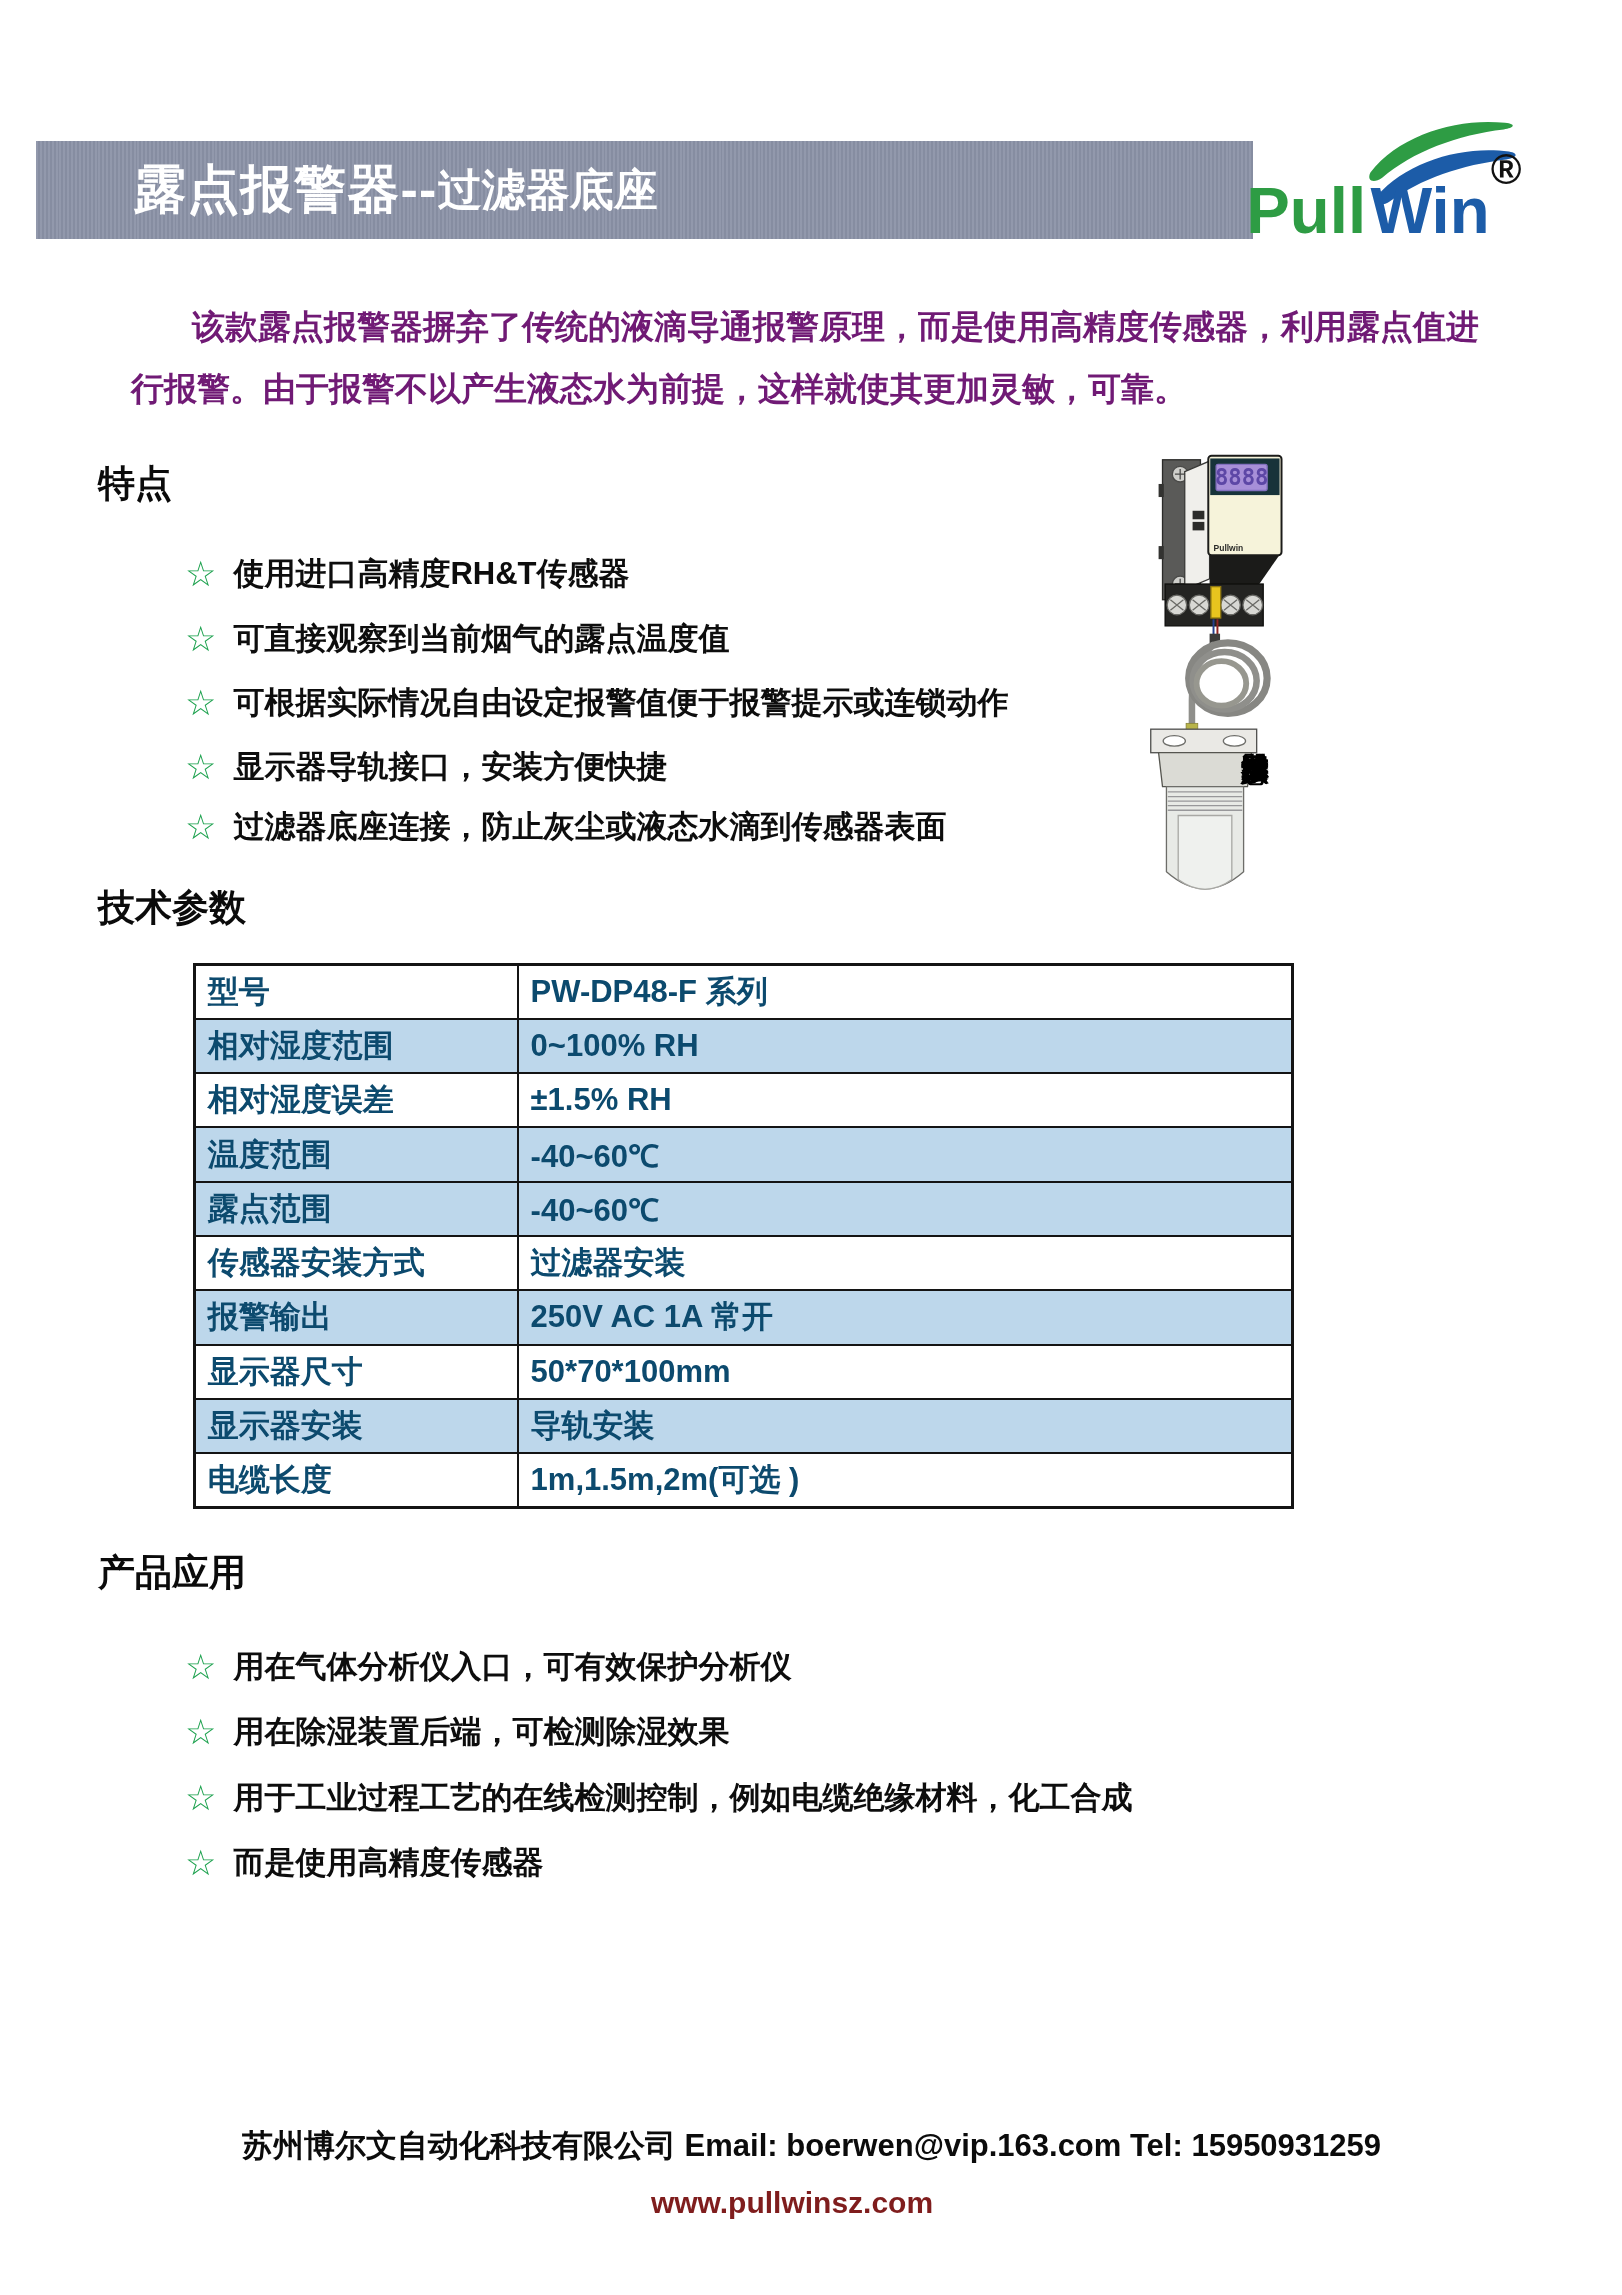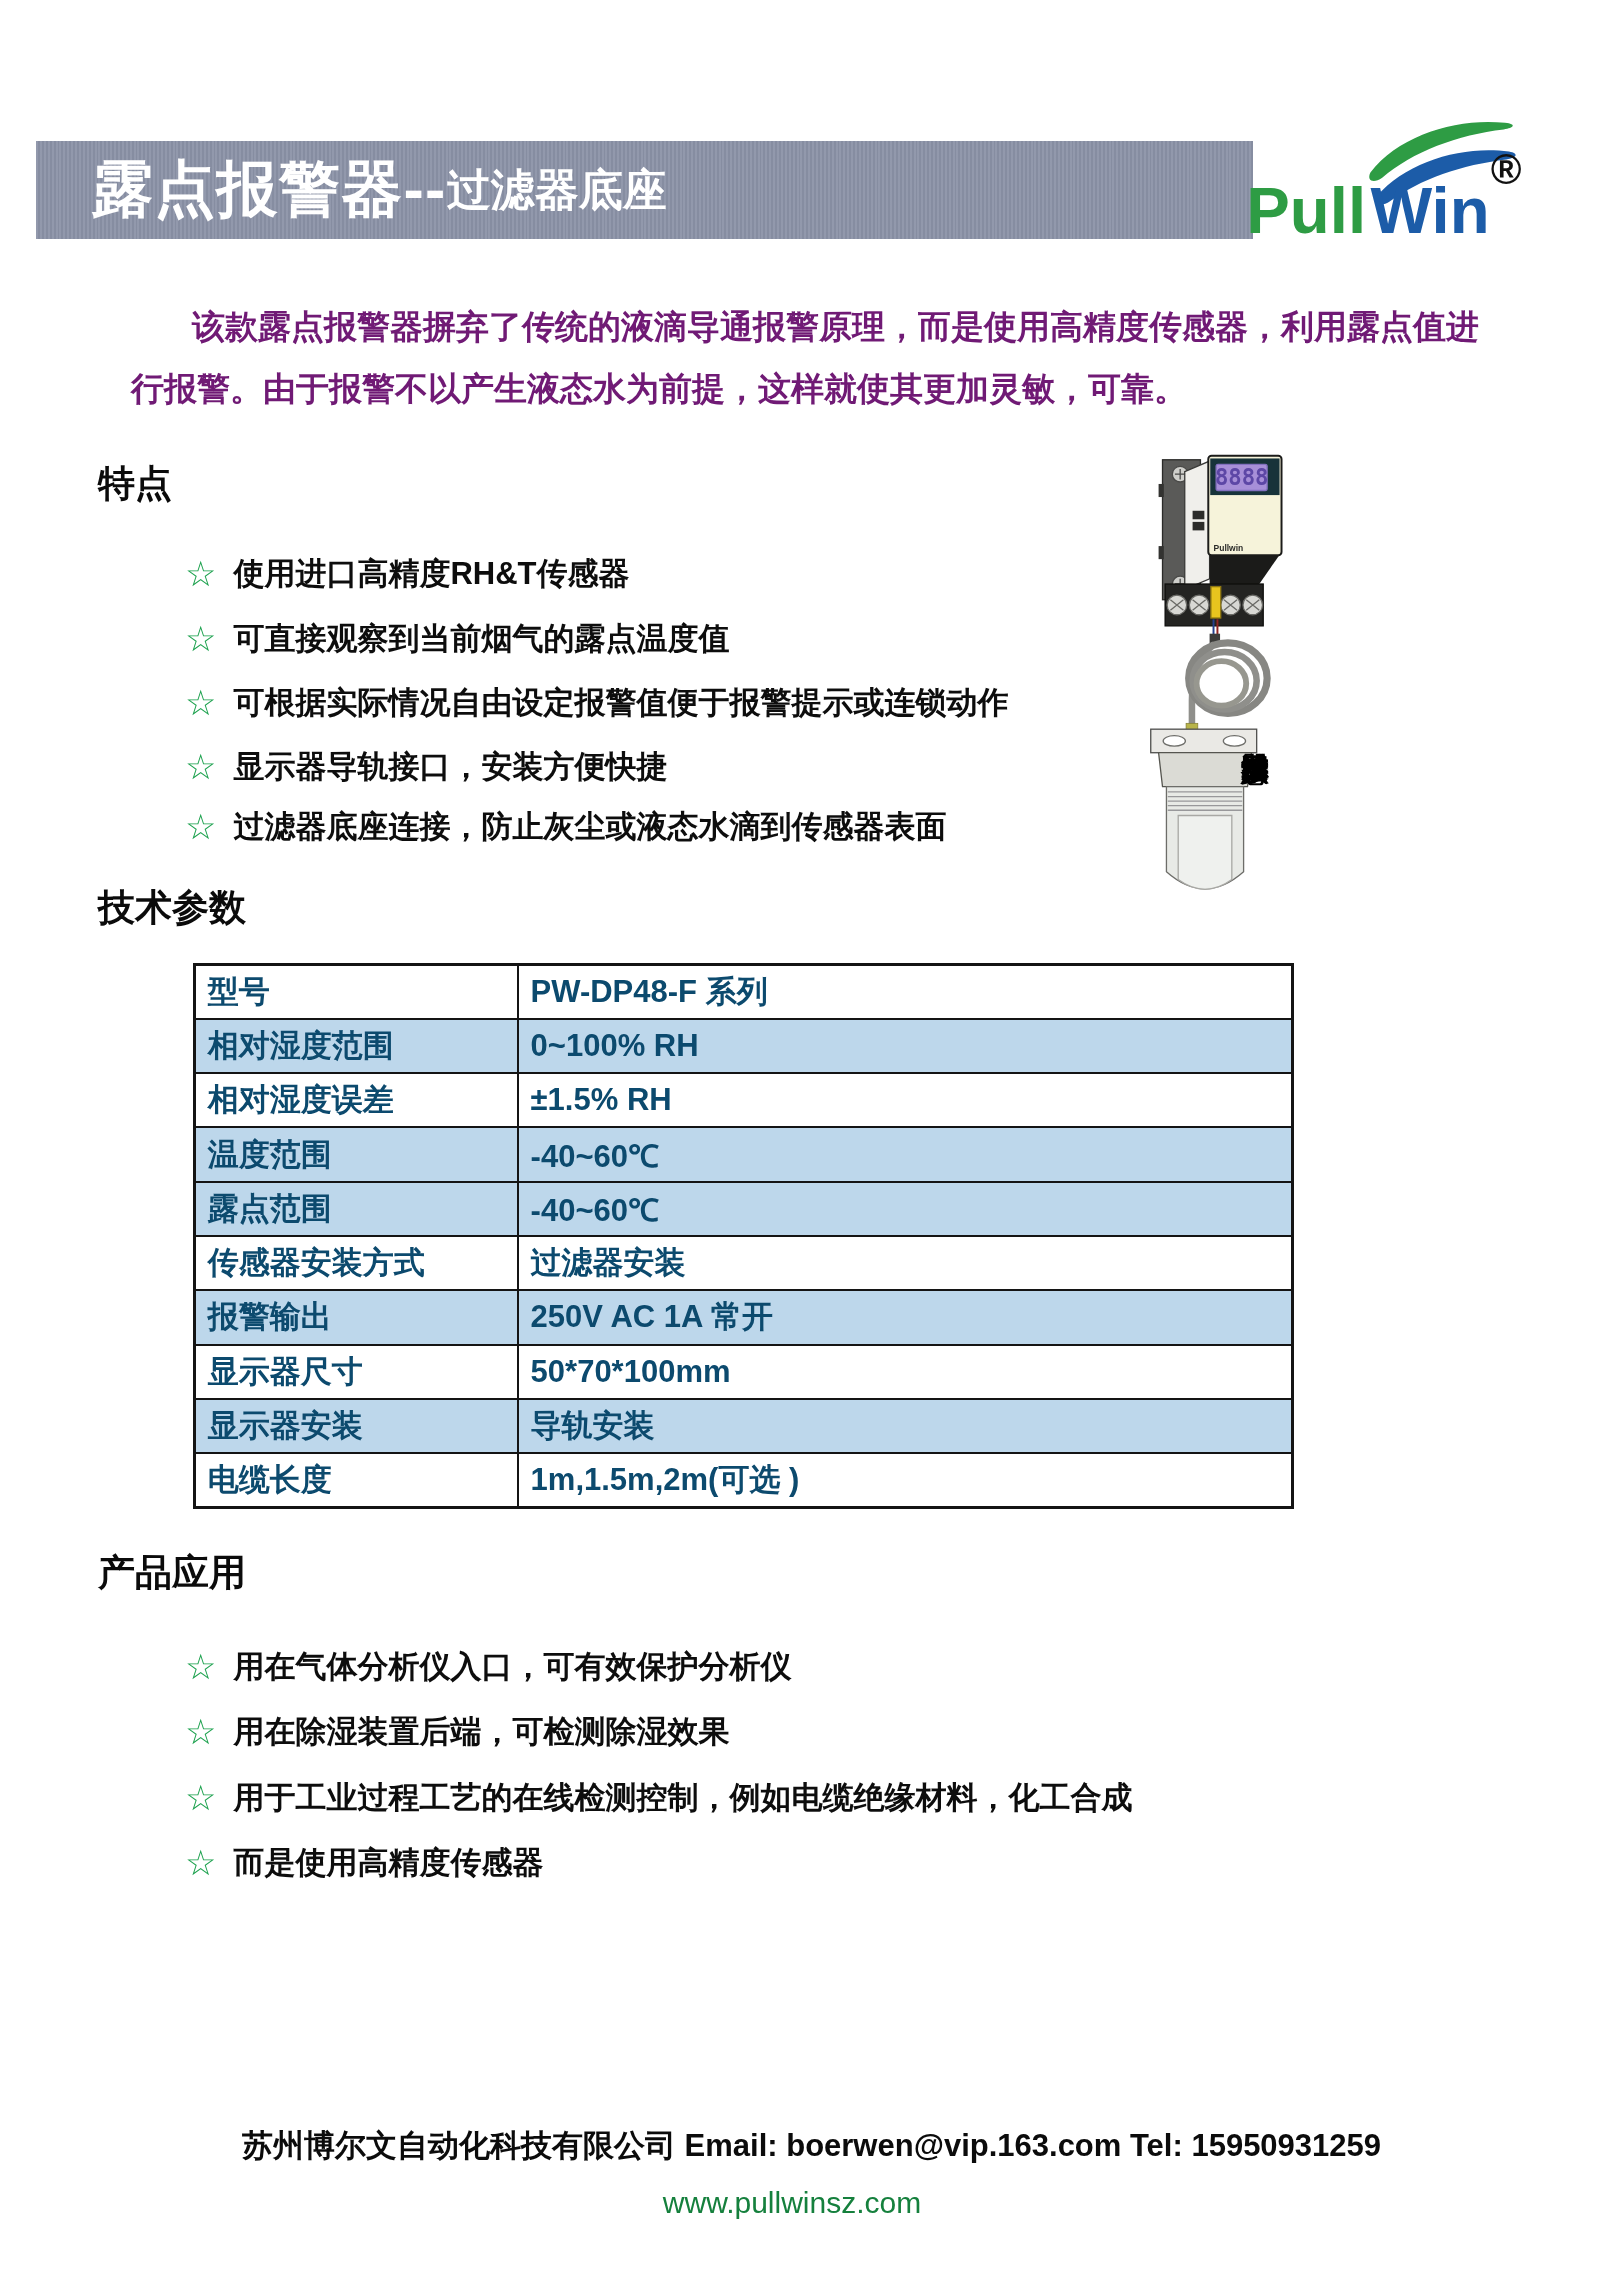--- a/index.html
+++ b/index.html
@@ -8,21 +8,21 @@
     font-family:"Liberation Sans", sans-serif; color:#0e0e0e; overflow:hidden;
   }
 
   
   .titlebar {
     position:absolute; left:36px; top:141px; width:1217px; height:98px;
     background:#8c93a8;
     background-image:repeating-linear-gradient(90deg, rgba(255,255,255,.05) 0 2px, rgba(0,0,0,.045) 2px 3.9px);
     display:flex; align-items:center; padding-left:56px; box-sizing:border-box;
   }
-  .t-main { font-size:61px; font-weight:700; color:#ffffff; letter-spacing:1.3px; white-space:nowrap; }
+  .t-main { font-size:52px; font-weight:700; color:#ffffff; letter-spacing:1.3px; white-space:nowrap;margin-left:42px; }
   .t-sub  { font-size:44px; font-weight:700; color:#ffffff; white-space:nowrap; }
   .logo   { position:absolute; left:1242px; top:115px; width:283px; height:149px; }
 
   
   .intro { position:absolute; left:131px; top:296px; width:1413px;
            font-size:33px; font-weight:600; line-height:62px; color:#701a75; }
   .intro .l1 { text-indent:61px; white-space:nowrap; }
   .intro .l2 { white-space:nowrap; }
 
   
@@ -48,21 +48,21 @@
   
   .figure-svg { position:absolute; left:1144px; top:448px; }
   .fig-caption { position:absolute; left:1237px; top:730px;
                  writing-mode:vertical-rl; text-orientation:upright;
                  font-size:27.5px; font-weight:700; letter-spacing:0.7px; color:#000; }
 
   
   .footer1 { position:absolute; left:0; top:2125px; width:1623px; text-align:center;
              font-size:31px; font-weight:700; color:#0b0b0b; white-space:nowrap; }
   .footer2 { position:absolute; left:0; top:2186px; width:1584px; text-align:center;
-             font-size:30px; font-weight:400; color:#15803d; }
+             font-size:30px; font-weight:700; color:#7f1d1d; }
 
   .logo text.green { fill:#2e9c44; }
   .logo text.blue  { fill:#1c5ca8; }
   .logo text { font-family:"Liberation Sans", sans-serif; font-weight:700; }
   .lcd-digits { font-family:"DejaVu Sans Mono", monospace; }
 </style>
 </head>
 <body>
 
 <div class="page">

